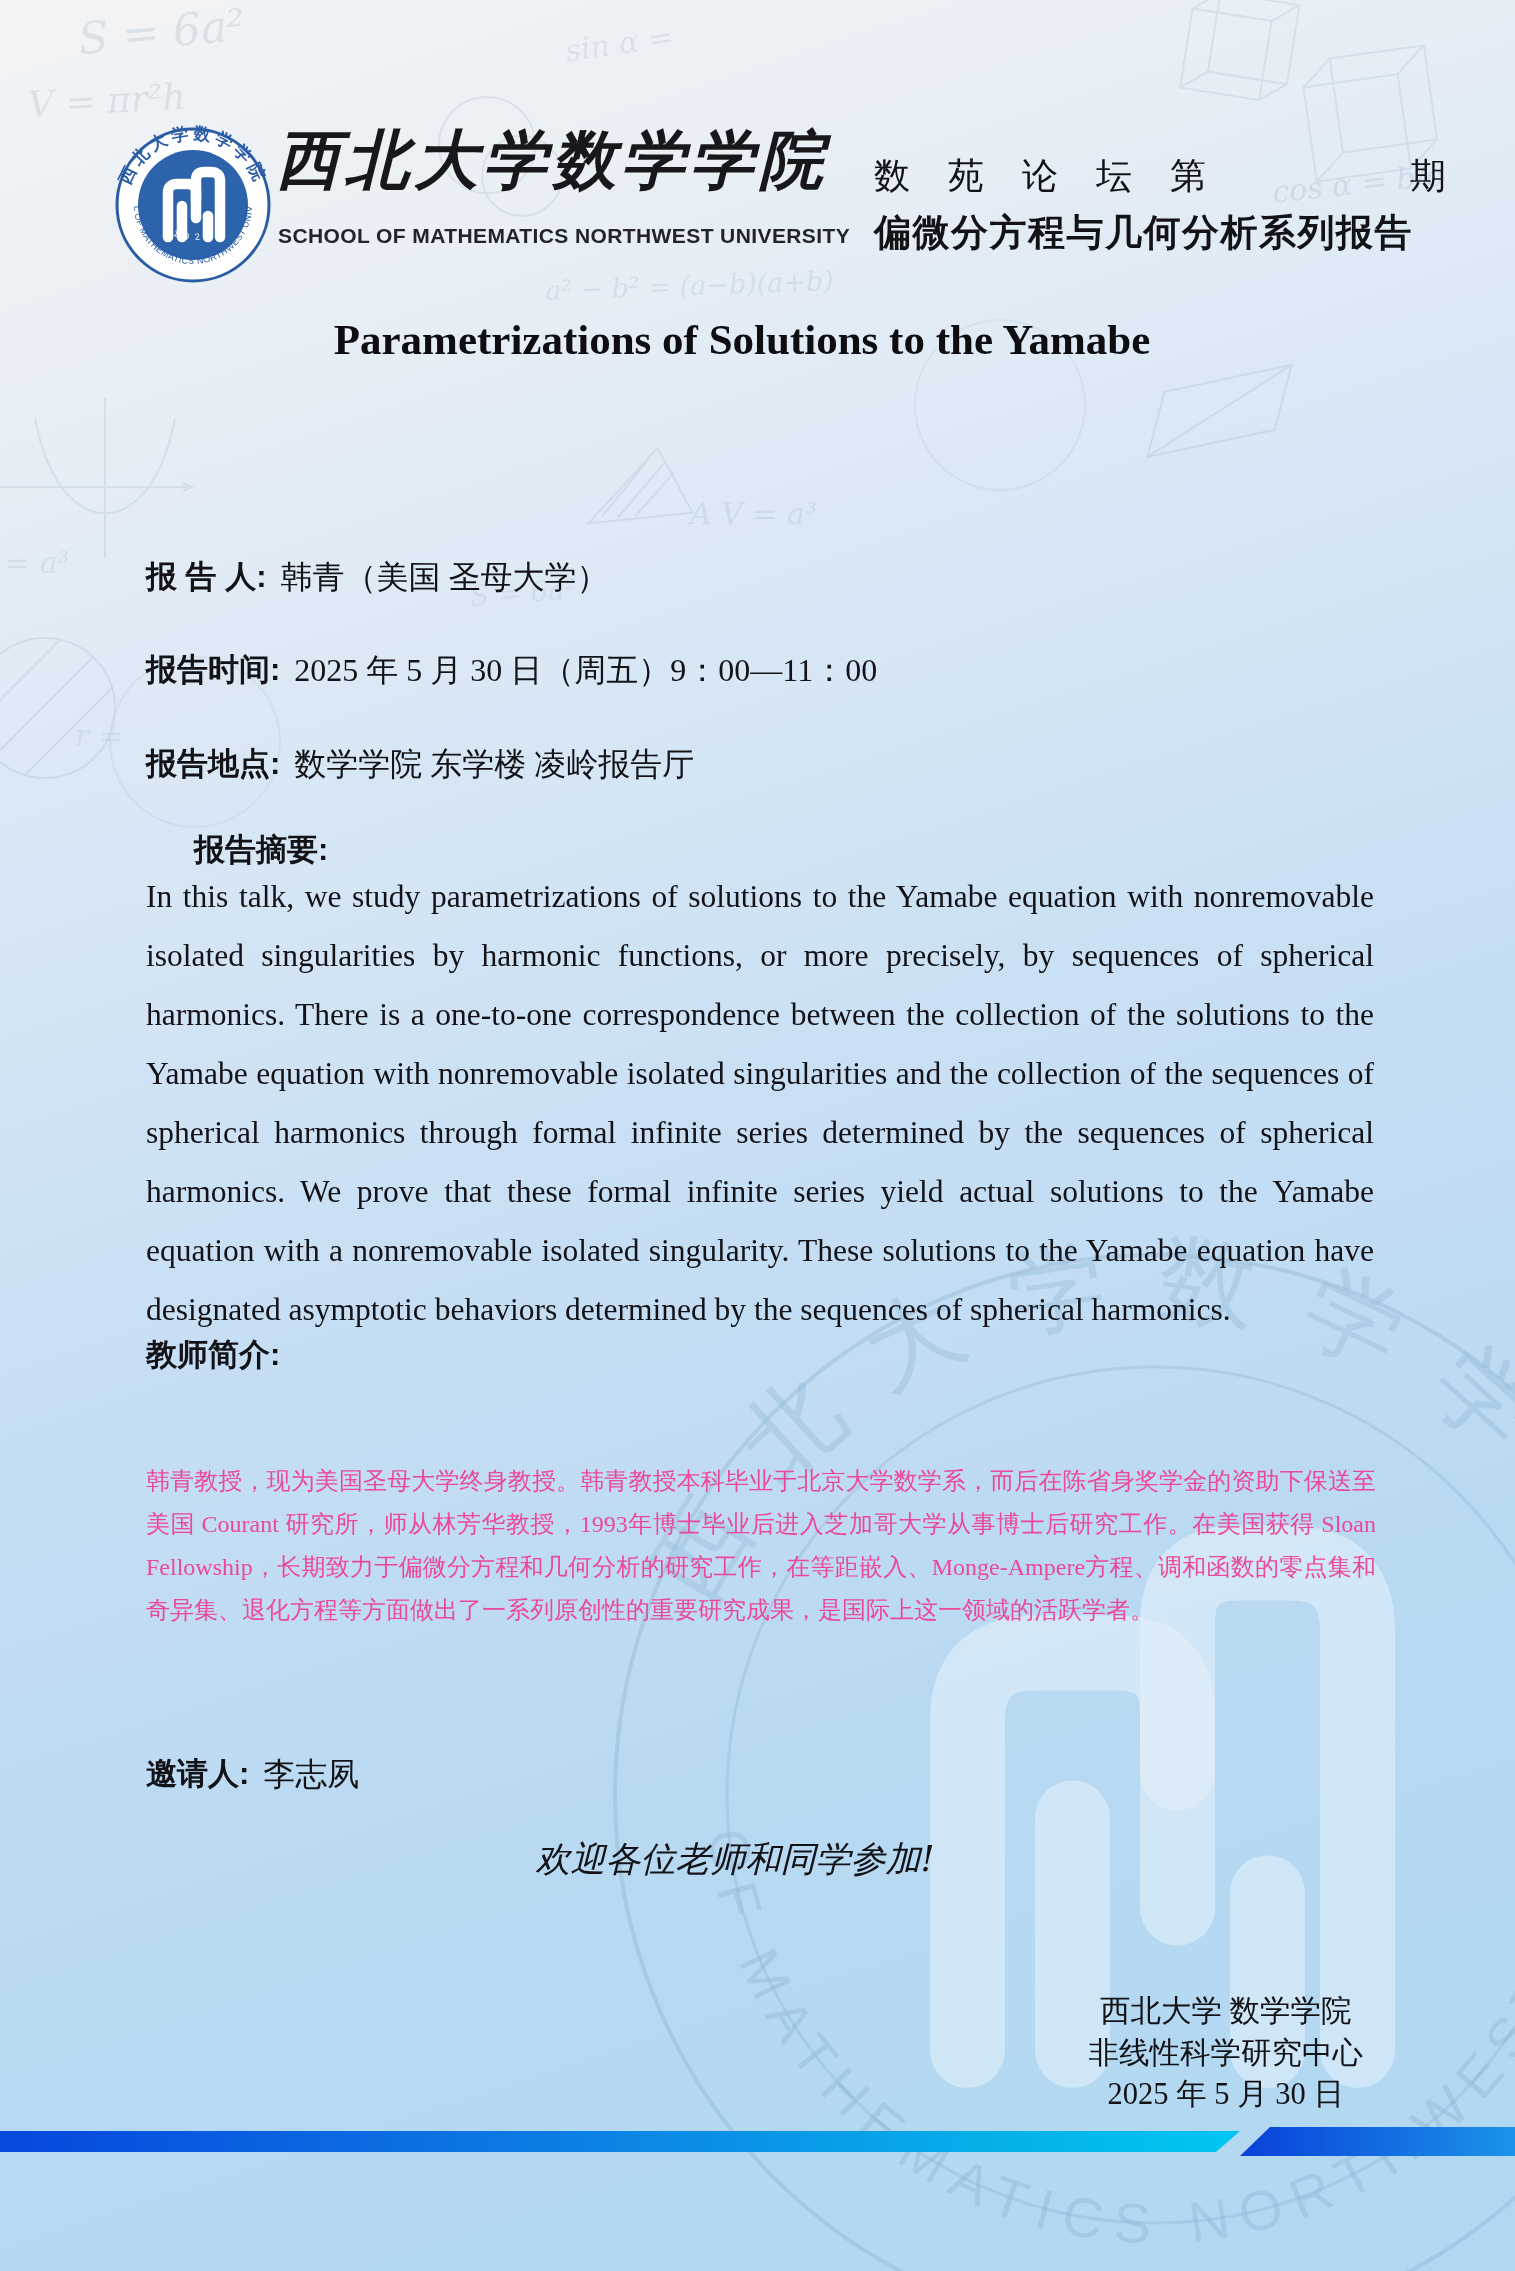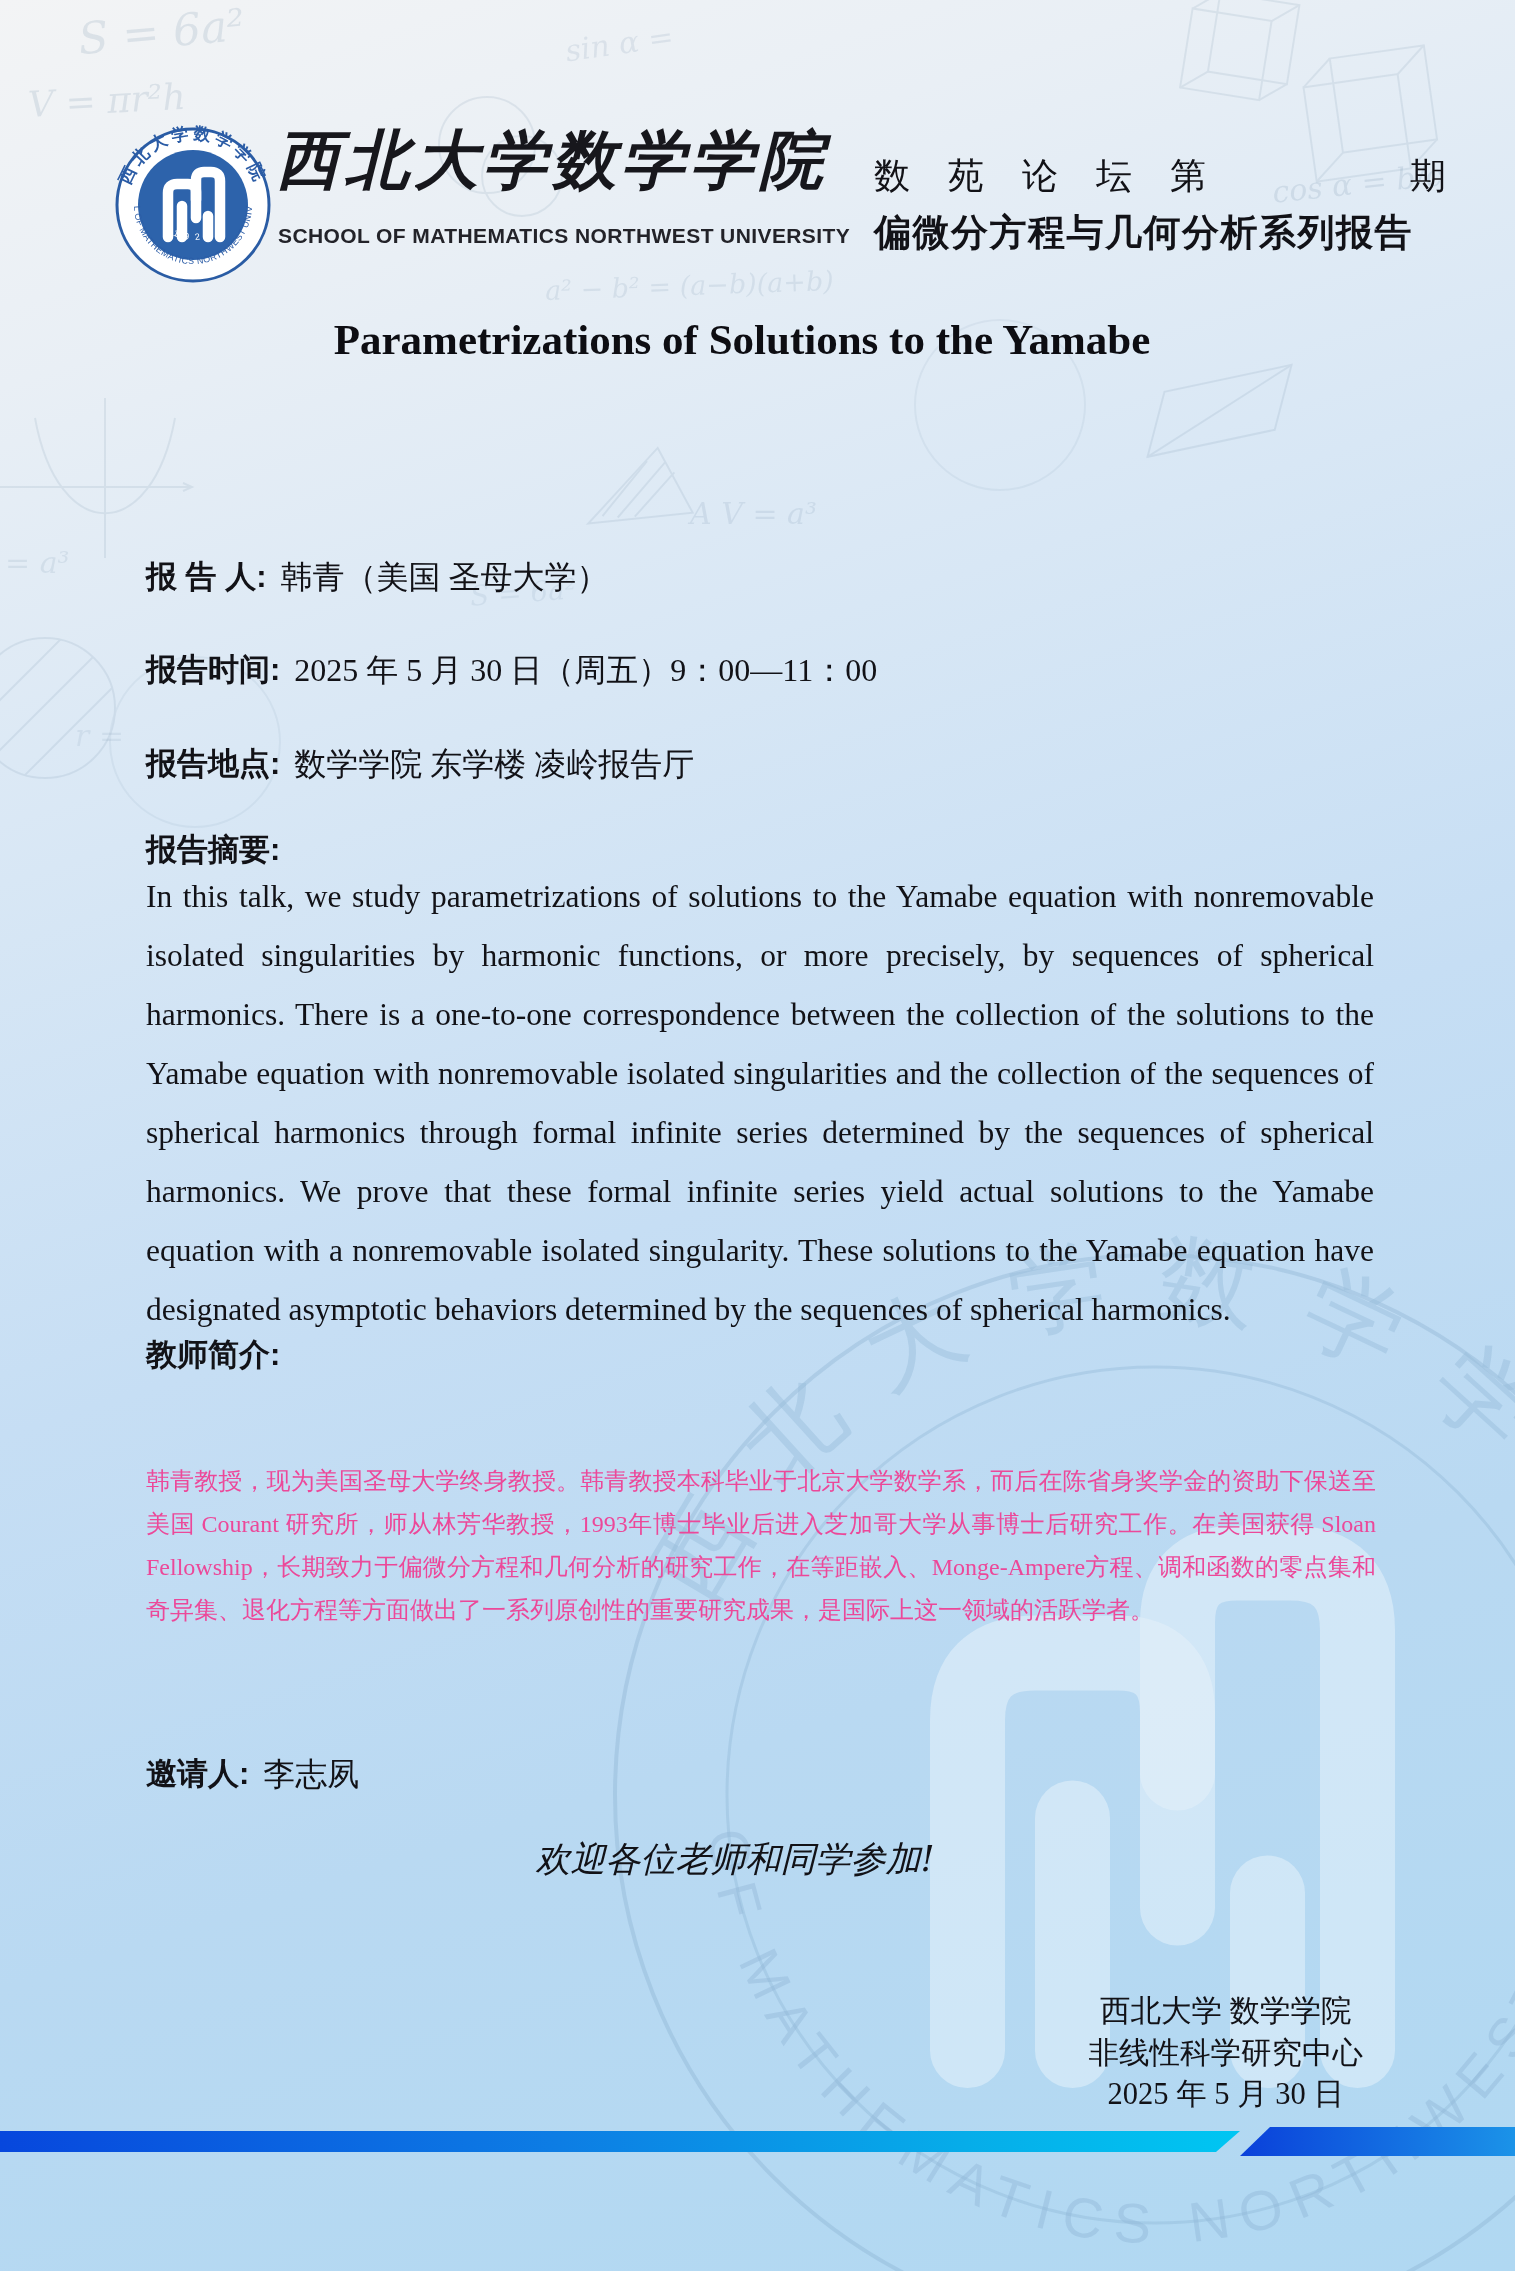--- a/index.html
+++ b/index.html
@@ -39,21 +39,21 @@
 
   
   .detail-row{position:absolute;left:146px;z-index:2;display:flex;align-items:flex-start;gap:14px;white-space:nowrap;}
   .detail-label{font-weight:700;font-size:31px;font-family:"Liberation Sans",sans-serif;}
   .detail-value{font-family:"Liberation Serif",serif;font-size:32px;}
   #row-speaker{top:556px;}
   #row-time{top:649px;}
   #row-place{top:743px;}
 
   .section-label{position:absolute;left:146px;z-index:2;font-weight:700;font-size:31px;}
-  #abstract-label{top:829px;}
+  #abstract-label{top:829px;margin-left:48px;}
   #abstract-text{left:146px;top:867px;width:1228px;z-index:2;
     font-family:"Liberation Serif",serif;font-size:31.5px;line-height:59px;
     text-align:justify;color:#121217;}
   #bio-label{top:1334px;}
   #bio-text{left:146px;top:1460px;width:1230px;z-index:2;
     font-family:"Liberation Serif",serif;font-size:24px;line-height:43px;
     text-align:justify;color:#ec4899;}
 
   #row-inviter{top:1753px;}
 

